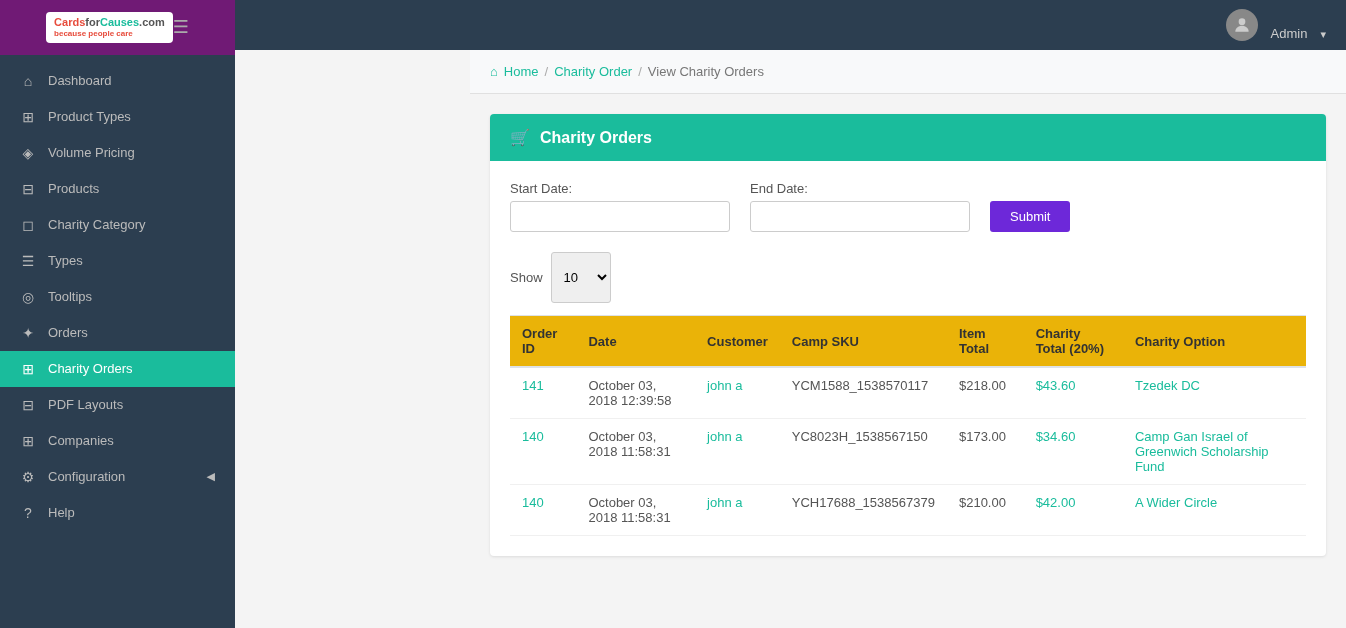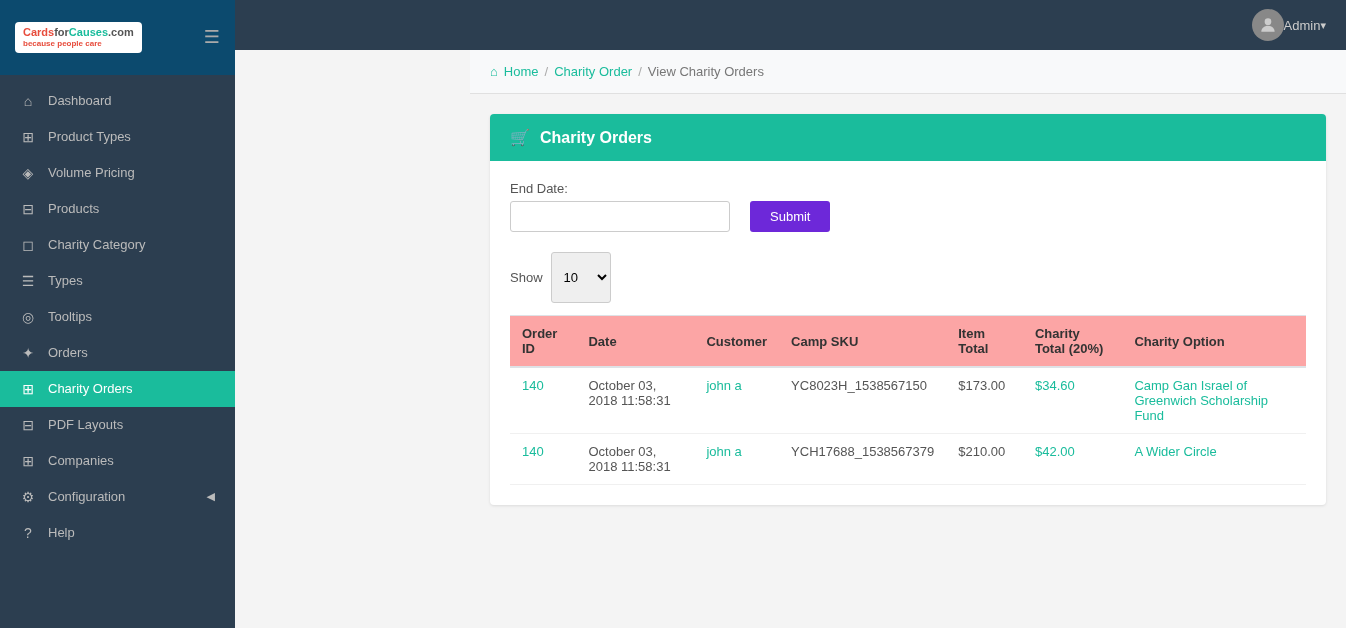--- a/index.html
+++ b/index.html
@@ -1,32 +1,32 @@
 <!DOCTYPE html>
 <html><head>
   <meta charset="utf-8">
   <style>
     * { box-sizing: border-box; margin: 0; padding: 0; }
     body { font-family: 'Segoe UI', Tahoma, Geneva, Verdana, sans-serif; font-size: 13px; background: #f4f4f4; display: flex; height: 100vh; overflow: hidden; }
 
     
     .sidebar { width: 235px; background: #2c3e50; color: #ccc; display: flex; flex-direction: column; flex-shrink: 0; height: 100vh; overflow-y: auto; }
-    .sidebar-logo { background: #0c4a6e; padding: 22px 15px; display: flex; align-items: center; justify-content: space-between; min-height: 50px; }
+    .sidebar-logo { background: #701a75; padding: 12px 15px; display: flex; align-items: center; justify-content: center; min-height: 50px; }
     .logo-box { background: white; border-radius: 4px; padding: 4px 8px; font-size: 11px; font-weight: bold; color: #333; line-height: 1.2; }
     .logo-box span { color: #e74c3c; }
     .logo-sub { font-size: 8px; color: #777; display: block; }
     .hamburger { color: #aaa; font-size: 18px; cursor: pointer; }
     .sidebar-nav { flex: 1; padding: 8px 0; }
     .nav-item { display: flex; align-items: center; padding: 10px 20px; color: #bbb; cursor: pointer; text-decoration: none; gap: 12px; font-size: 13px; transition: background 0.2s; }
     .nav-item.active { background: #1abc9c; color: #fff; }
     .nav-icon { width: 16px; text-align: center; font-size: 14px; flex-shrink: 0; }
 
     
     .top-bar { position: absolute; top: 0; right: 0; left: 235px; height: 50px; background: #2c3e50; display: flex; align-items: center; justify-content: flex-end; padding: 0 20px; z-index: 10; }
-    .admin-area { display: flex; align-items: center; gap: 0; color: #ccc; cursor: pointer; }
+    .admin-area { display: flex; align-items: flex-end; gap: 13px; color: #ccc; cursor: pointer; }
     .avatar { width: 32px; height: 32px; background: #888; border-radius: 50%; display: flex; align-items: center; justify-content: center; color: white; font-size: 16px; }
 
     
     .main-wrap { flex: 1; display: flex; flex-direction: column; margin-left: 235px; height: 100vh; overflow-y: auto; background: #f4f4f4; }
     .breadcrumb-bar { background: #f8f9fa; border-bottom: 1px solid #e0e0e0; padding: 14px 20px; display: flex; align-items: center; gap: 6px; font-size: 13px; color: #777; margin-top: 50px; }
     .breadcrumb-bar a { color: #1abc9c; text-decoration: none; }
     .breadcrumb-sep { color: #aaa; }
 
     .content-area { padding: 20px; }
 
@@ -45,21 +45,21 @@
 
     
     .table-controls { display: flex; align-items: center; justify-content: space-between; margin-bottom: 12px; }
     .show-entries { display: flex; align-items: center; gap: 8px; color: #555; font-size: 13px; }
     .show-entries select { border: 1px solid #ccc; border-radius: 3px; padding: 16px 8px; font-size: 13px; }
     .search-area { display: flex; align-items: center; gap: 8px; color: #555; font-size: 13px; }
     .search-area input { border: 1px solid #ccc; border-radius: 3px; padding: 5px 10px; font-size: 13px; width: 160px; outline: none; }
 
     
     .data-table { width: 100%; border-collapse: collapse; font-size: 13px; }
-    .data-table th { border-top: 1px solid #dee2e6; border-bottom: 2px solid #dee2e6; padding: 10px 12px; text-align: left; color: #333; font-weight: 600; background: #fca5a5; }
+    .data-table th { border-top: 1px solid #dee2e6; border-bottom: 2px solid #dee2e6; padding: 10px 12px; text-align: left; color: #333; font-weight: 600; background: #eab308; }
     .data-table td { border-bottom: 1px solid #f0f0f0; padding: 10px 12px; color: #555; vertical-align: top; }
     .link-cell { color: #1abc9c; cursor: pointer; text-decoration: none; }
   </style>
 </head>
 <body>
 
 <div class="sidebar">
   <div class="sidebar-logo">
     <div class="logo-box">
       <span style="color:#e74c3c;">Cards</span><span style="color:#555;">for</span><span style="color:#1abc9c;">Causes</span><span style="color:#555;">.com</span>
@@ -150,20 +150,24 @@
 
   <div class="content-area">
     <div class="card">
       <div class="card-header">
         <span class="card-header-icon">🛒</span>
         <span>Charity Orders</span>
       </div>
       <div class="card-body">
 
         <div class="form-row">
+          <div class="form-group">
+            <label>Start Date:</label>
+            <input type="text" placeholder="" style="">
+          </div>
           <div class="form-group">
             <label>End Date:</label>
             <input type="text" placeholder="" style="">
           </div>
           <button class="btn-submit">Submit</button>
         </div>
 
         <div class="table-controls">
           <div class="show-entries">
             <span>Show</span>
@@ -182,20 +186,29 @@
               <th>Order ID</th>
               <th>Date</th>
               <th>Customer</th>
               <th>Camp SKU</th>
               <th>Item Total</th>
               <th>Charity Total (20%)</th>
               <th>Charity Option</th>
             </tr>
           </thead>
           <tbody id="table-body">
+          <tr>
+      <td><a class="link-cell" href="#">141</a></td>
+      <td>October 03, 2018 12:39:58</td>
+      <td><a class="link-cell" href="#">john a</a></td>
+      <td>YCM1588_1538570117</td>
+      <td>$218.00</td>
+      <td style="color:#1abc9c;">$43.60</td>
+      <td><a class="link-cell" href="#">Tzedek DC</a></td>
+    </tr>
               <tr>
       <td><a class="link-cell" href="#">140</a></td>
       <td>October 03, 2018 11:58:31</td>
       <td><a class="link-cell" href="#">john a</a></td>
       <td>YC8023H_1538567150</td>
       <td>$173.00</td>
       <td style="color:#1abc9c;">$34.60</td>
       <td><a class="link-cell" href="#">Camp Gan Israel of Greenwich Scholarship Fund</a></td>
     </tr>
               <tr>

